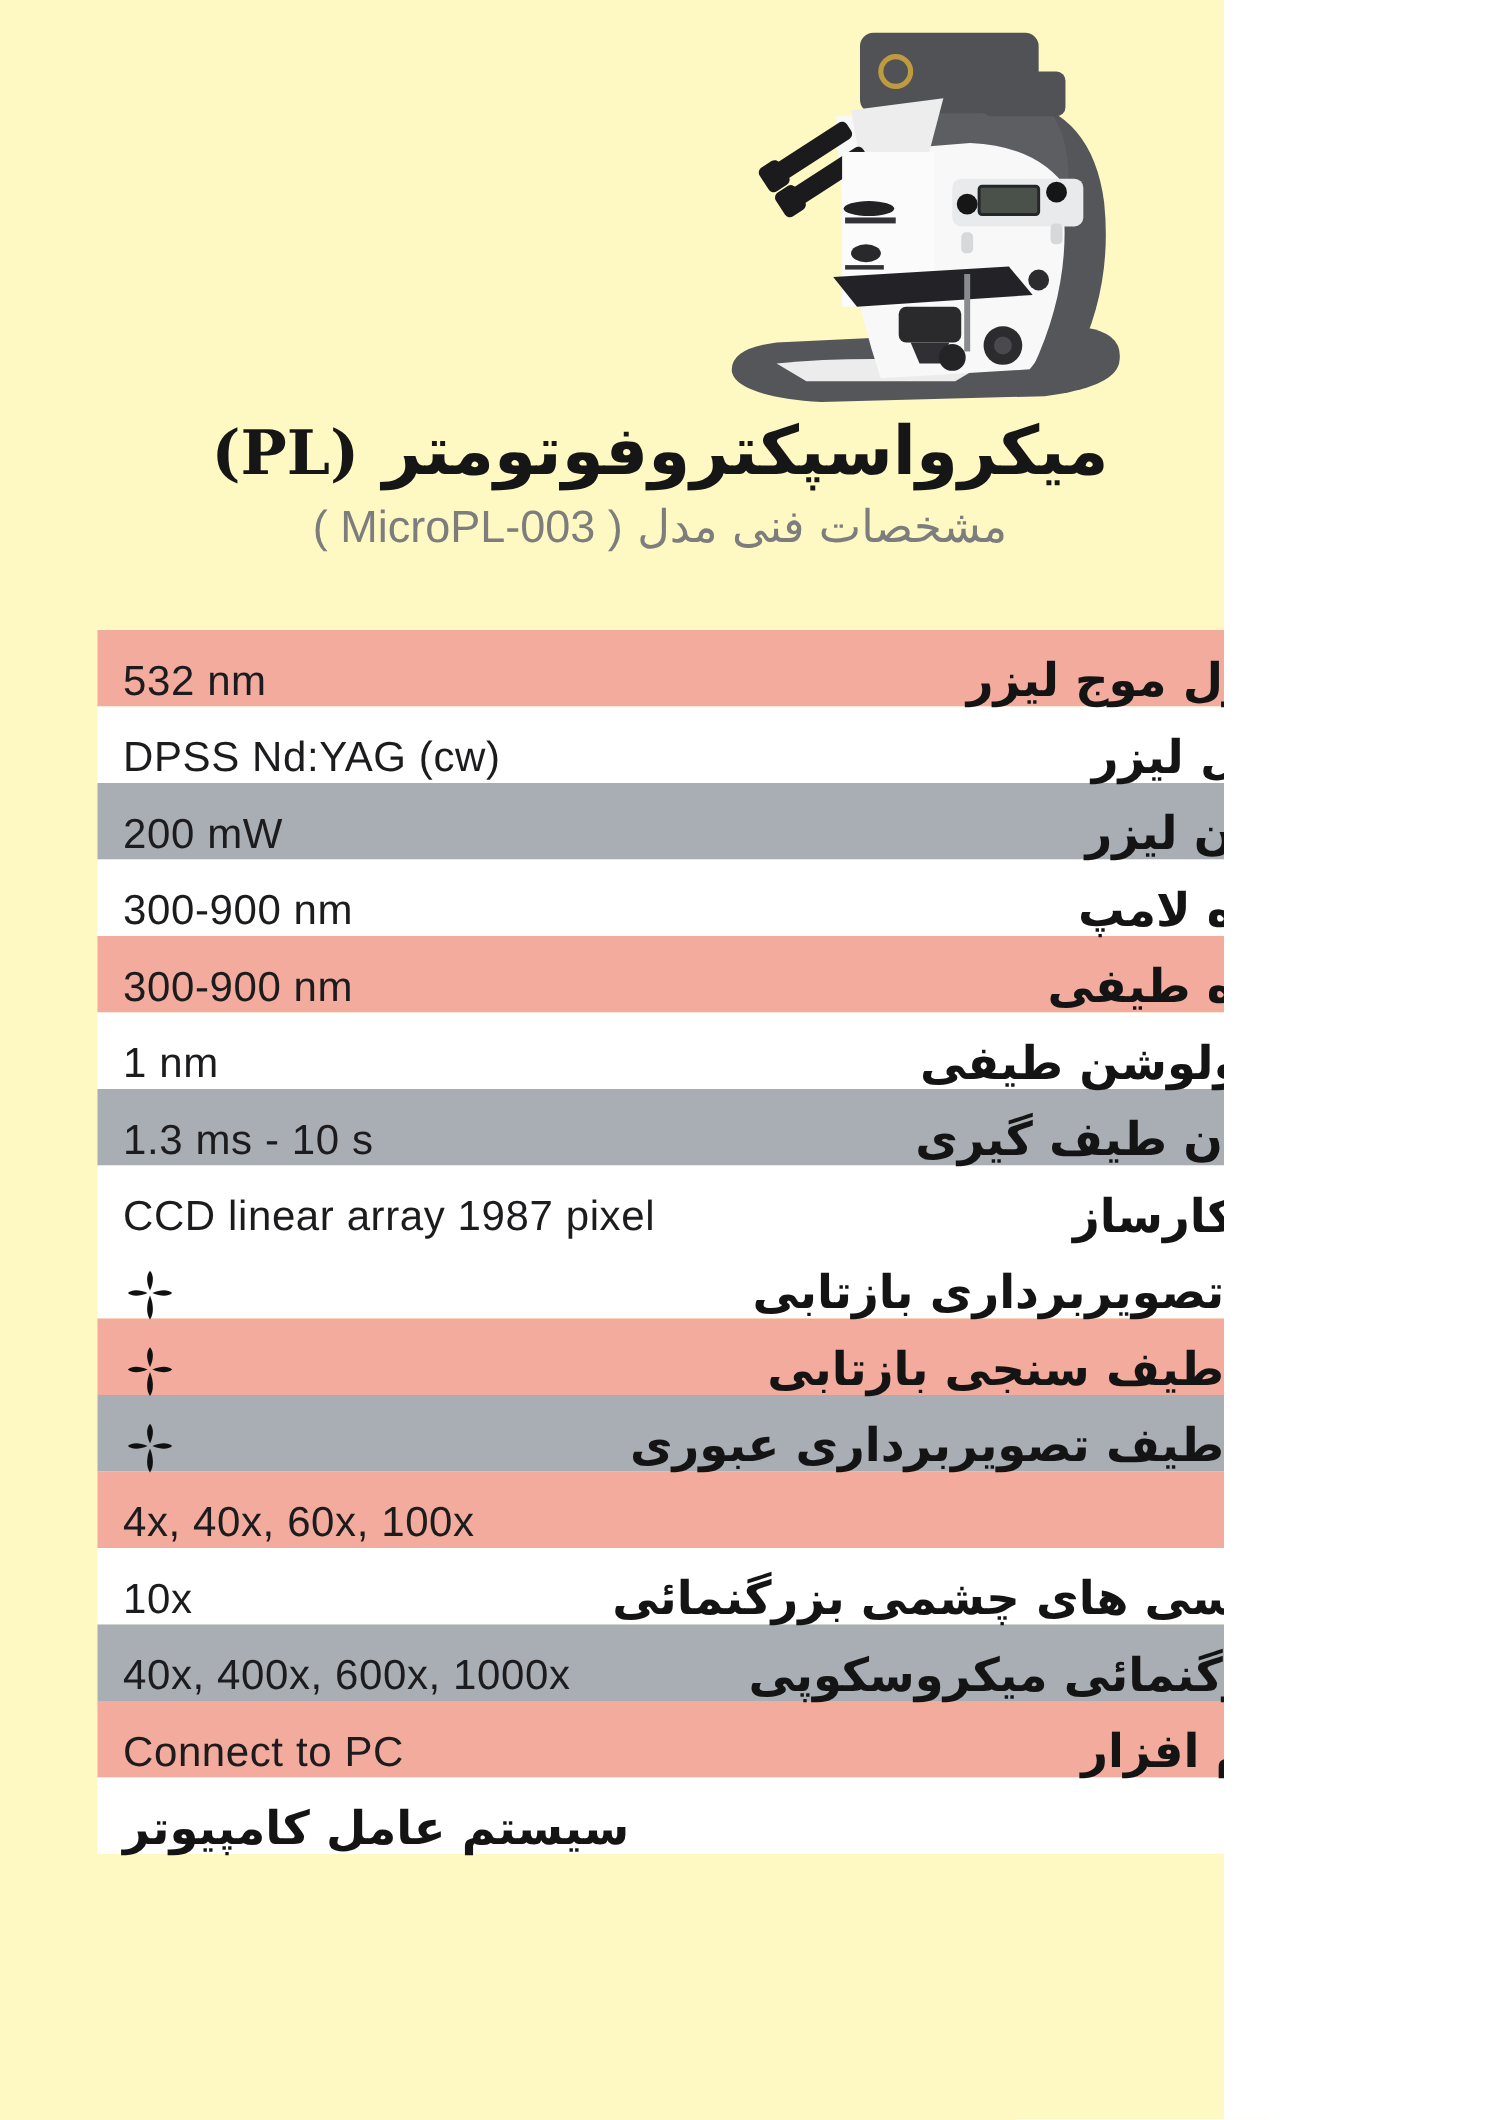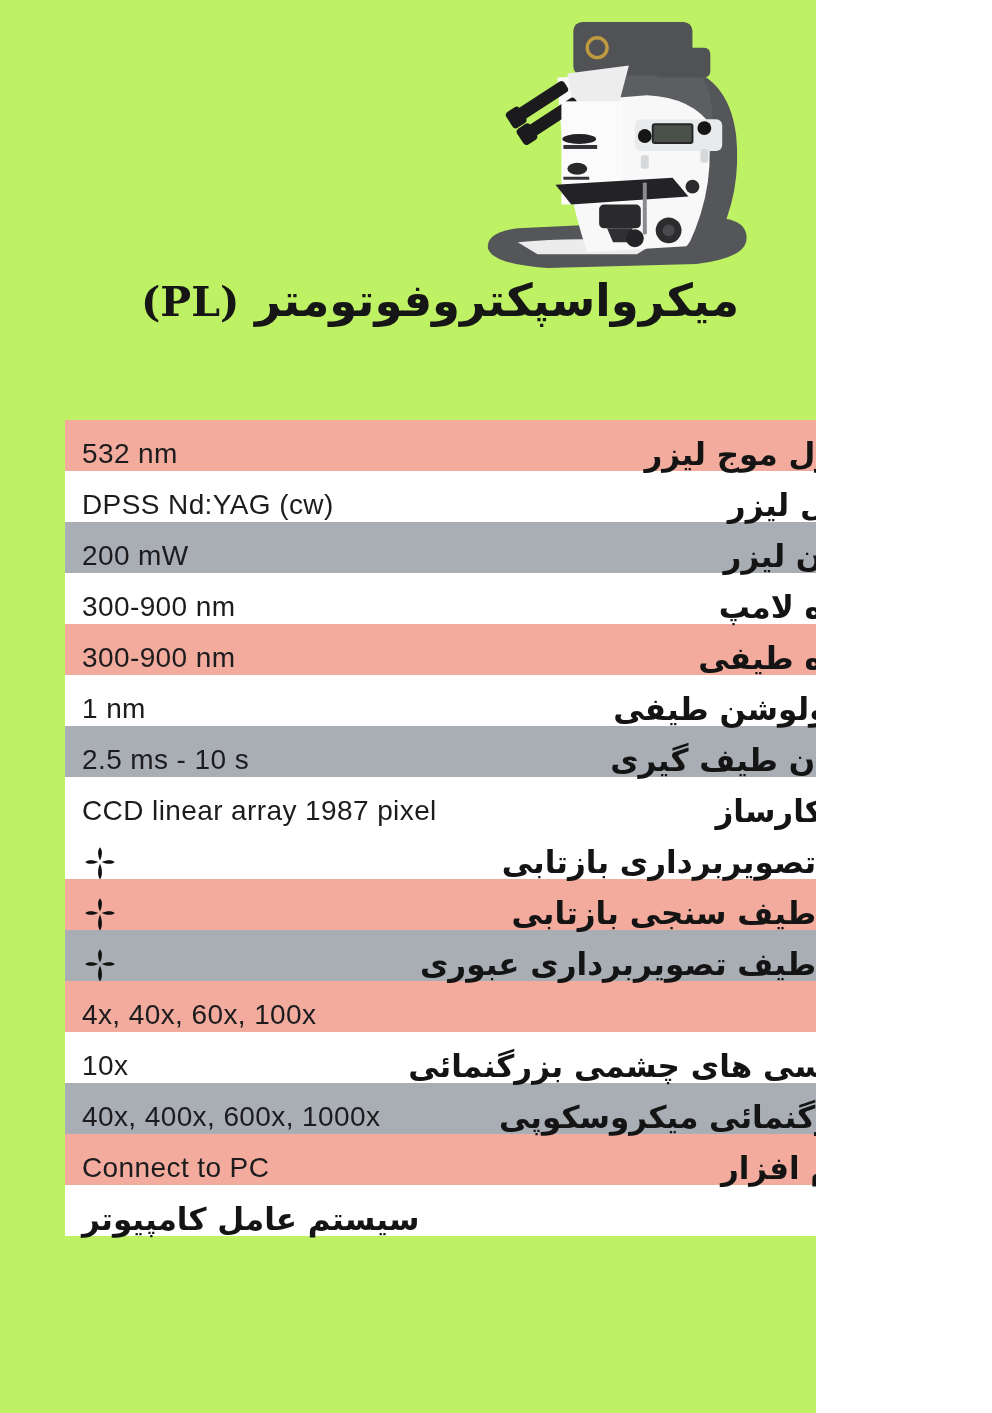--- a/index.html
+++ b/index.html
@@ -1,20 +1,20 @@
 <!DOCTYPE html>
 <html lang="fa"><head>
 <meta charset="utf-8">
 <style>
   html,body { margin:0; padding:0; background:#ffffff; }
   .page {
     position: relative;
     width: 816px;
     height: 1413px;
-    background: #bef264;
+    background: #fef9c3;
     overflow: hidden;
     font-family: "DejaVu Sans", sans-serif;
   }
 
   
   .scope {
     position: absolute;
     left: 452px;
     top: 8px;
     width: 330px;
@@ -136,20 +136,24 @@
     <circle cx="212" cy="224" r="6" fill="#4a4a4e"></circle>
     <circle cx="178" cy="232" r="9" fill="#242427"></circle>
     <circle cx="236" cy="180" r="7" fill="#2c2c2f"></circle>
   </svg>
 
   <div class="header">
     <div class="title">
       <span class="t-fa">میکرواسپکتروفوتومتر</span>
       <span class="t-en">(PL)</span>
     </div>
+    <div class="subtitle">
+      <span class="s-fa">مشخصات فنی  مدل</span>
+      <span class="s-model">( MicroPL-003 )</span>
+    </div>
   </div>
 
   <div class="spec-table">
       <div class="row bg-salmon">
       <span class="row-value">
 
         <span>532 nm</span>
       </span>
       <span class="row-label">طول موج لیزر</span>
     </div>
@@ -184,21 +188,21 @@
       <div class="row bg-white">
       <span class="row-value">
 
         <span>1 nm</span>
       </span>
       <span class="row-label">رزولوشن طیفی</span>
     </div>
       <div class="row bg-gray">
       <span class="row-value">
 
-        <span>2.5 ms - 10 s</span>
+        <span>1.3 ms - 10 s</span>
       </span>
       <span class="row-label">زمان طیف گیری</span>
     </div>
       <div class="row bg-white">
       <span class="row-value">
 
         <span>CCD linear array 1987 pixel</span>
       </span>
       <span class="row-label">آشکارساز</span>
     </div>

